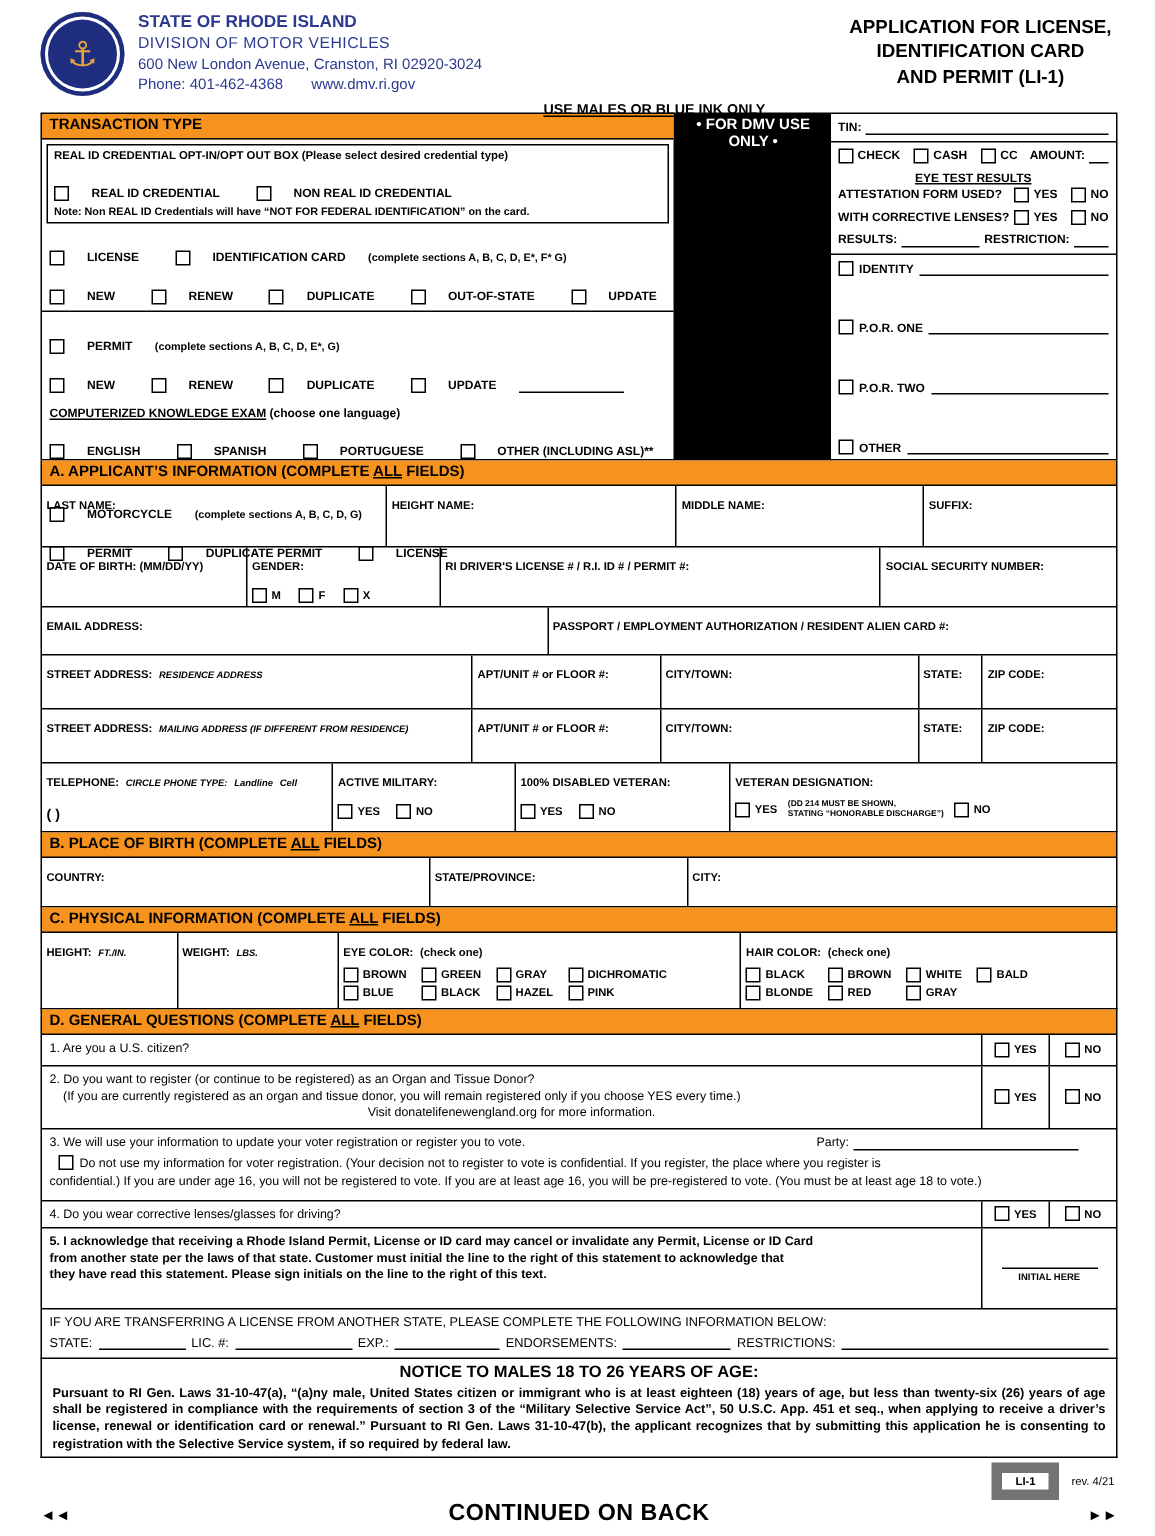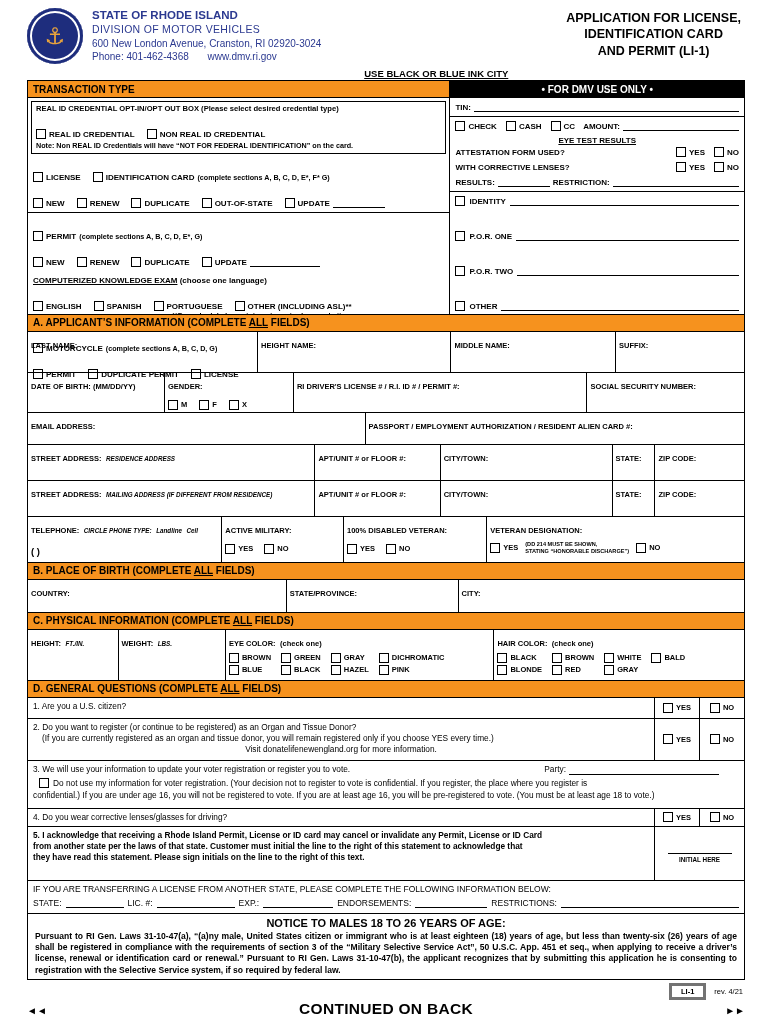--- a/index.html
+++ b/index.html
@@ -20,28 +20,28 @@
 .ink{position:absolute;left:57%;transform:translateX(-50%);top:0;font-weight:bold;font-size:9.5px;text-decoration:underline;white-space:nowrap}
 
 .obar{background:#F6921E;border-bottom:1px solid #000;font-weight:bold;font-size:10px;padding:2.5px 5px}
 .u{text-decoration:underline}
 .cb{width:10px;height:10px;border:1.4px solid #000;background:#fff;flex:none;display:inline-block}
 .blank{display:inline-block;border-bottom:1px solid #000;height:10px}
 .fill{flex:1}
 
 .twocol{display:flex;border:1px solid #000;min-height:232px}
 .leftcol{width:59%;border-right:1px solid #000;display:flex;flex-direction:column}
-.rightcol{width:41%;display:flex;flex-direction:column}
+.rightcol{width:41%;display:flex;flex-direction:row}
 .lbody{flex:1;display:flex;flex-direction:column;justify-content:space-between;padding-bottom:2px}
 .g-realid{border:1px solid #000;margin:3px 3px 0 3px;padding:2px 4px 3px}
 .rid-title{font-size:7.6px;font-weight:bold}
 .rid-note{font-size:7.2px;font-weight:bold;margin-top:2px}
 .g{padding:2px 5px 4px}
 .g-lic,.g-exam{border-bottom:1px solid #000}
-.cbrow{display:flex;align-items:center;gap:3px;margin-top:16px;white-space:nowrap}
+.cbrow{display:flex;align-items:center;gap:15px;margin-top:16px;white-space:nowrap}
 .cbrow .cb:not(:first-child){margin-left:9px}
 .cl{font-size:8px;font-weight:bold}
 .cl.sm{font-size:7.2px}
 .exam-title{font-size:8px;font-weight:bold;margin-top:3px}
 .exam-note{font-size:7.2px;font-weight:bold;text-align:center;padding-left:40px;margin-top:0}
 
 .dmvbar{background:#000;color:#fff;border-bottom:1px solid #000;text-align:center;font-weight:bold;font-size:10px;padding:2.5px 4px}
 .rbody{flex:1;display:flex;flex-direction:column;font-size:8px;font-weight:bold}
 .dr{display:flex;align-items:center;gap:3px;padding:4px 5px}
 .dr .cb:not(:first-child){margin-left:6px}
@@ -88,21 +88,21 @@
 .inith{font-size:6.3px;font-weight:bold}
 .dtrans{padding:3px 5px 5px}
 .tl1{font-size:8.5px}
 .tl2{display:flex;align-items:flex-end;gap:4px;font-size:8.5px;margin-top:4px}
 
 .notice{border:1px solid #000;border-top:none;padding:3px 7px 3px}
 .ntitle{text-align:center;font-weight:bold;font-size:11px}
 .nbody{font-weight:bold;font-size:8.55px;text-align:justify;line-height:1.32;margin-top:2px}
 
 .revrow{display:flex;justify-content:flex-end;align-items:center;gap:8px;margin-top:3px;padding-right:2px}
-.li1box{border:3px solid #737373;font-size:7.5px;font-weight:bold;padding:0 9px;line-height:11px}
+.li1box{border:7px solid #737373;font-size:7.5px;font-weight:bold;padding:0 9px;line-height:11px}
 .rev{font-size:7.5px}
 .controw{margin-top:auto;position:relative;display:flex;align-items:center;justify-content:center;height:22px}
 .cont{font-weight:bold;font-size:15.5px;letter-spacing:.3px}
 .arrow{font-size:10px;position:absolute;top:5px}
 .arrow.l{left:0}
 .arrow.r{right:0}
 </style>
 </head>
 <body>
 
@@ -121,21 +121,21 @@
         <span class="site">www.dmv.ri.gov</span>
       </div>
     </div>
     <div class="ftitle">
       <div>APPLICATION FOR LICENSE,</div>
       <div>IDENTIFICATION CARD</div>
       <div>AND PERMIT (LI-1)</div>
     </div>
   </div>
   <div class="inkrow">
-    <span class="ink">USE BLACK OR BLUE INK CITY</span>
+    <span class="ink">USE MALES OR BLUE INK ONLY</span>
   </div>
 
   <div class="twocol">
     <div class="leftcol">
       <div class="obar"><span>TRANSACTION TYPE</span></div>
       <div class="lbody">
 
         <div class="g-realid">
           <div class="rid-title">REAL ID CREDENTIAL OPT-IN/OPT OUT BOX (Please select desired credential type)</div>
           <div class="cbrow">

